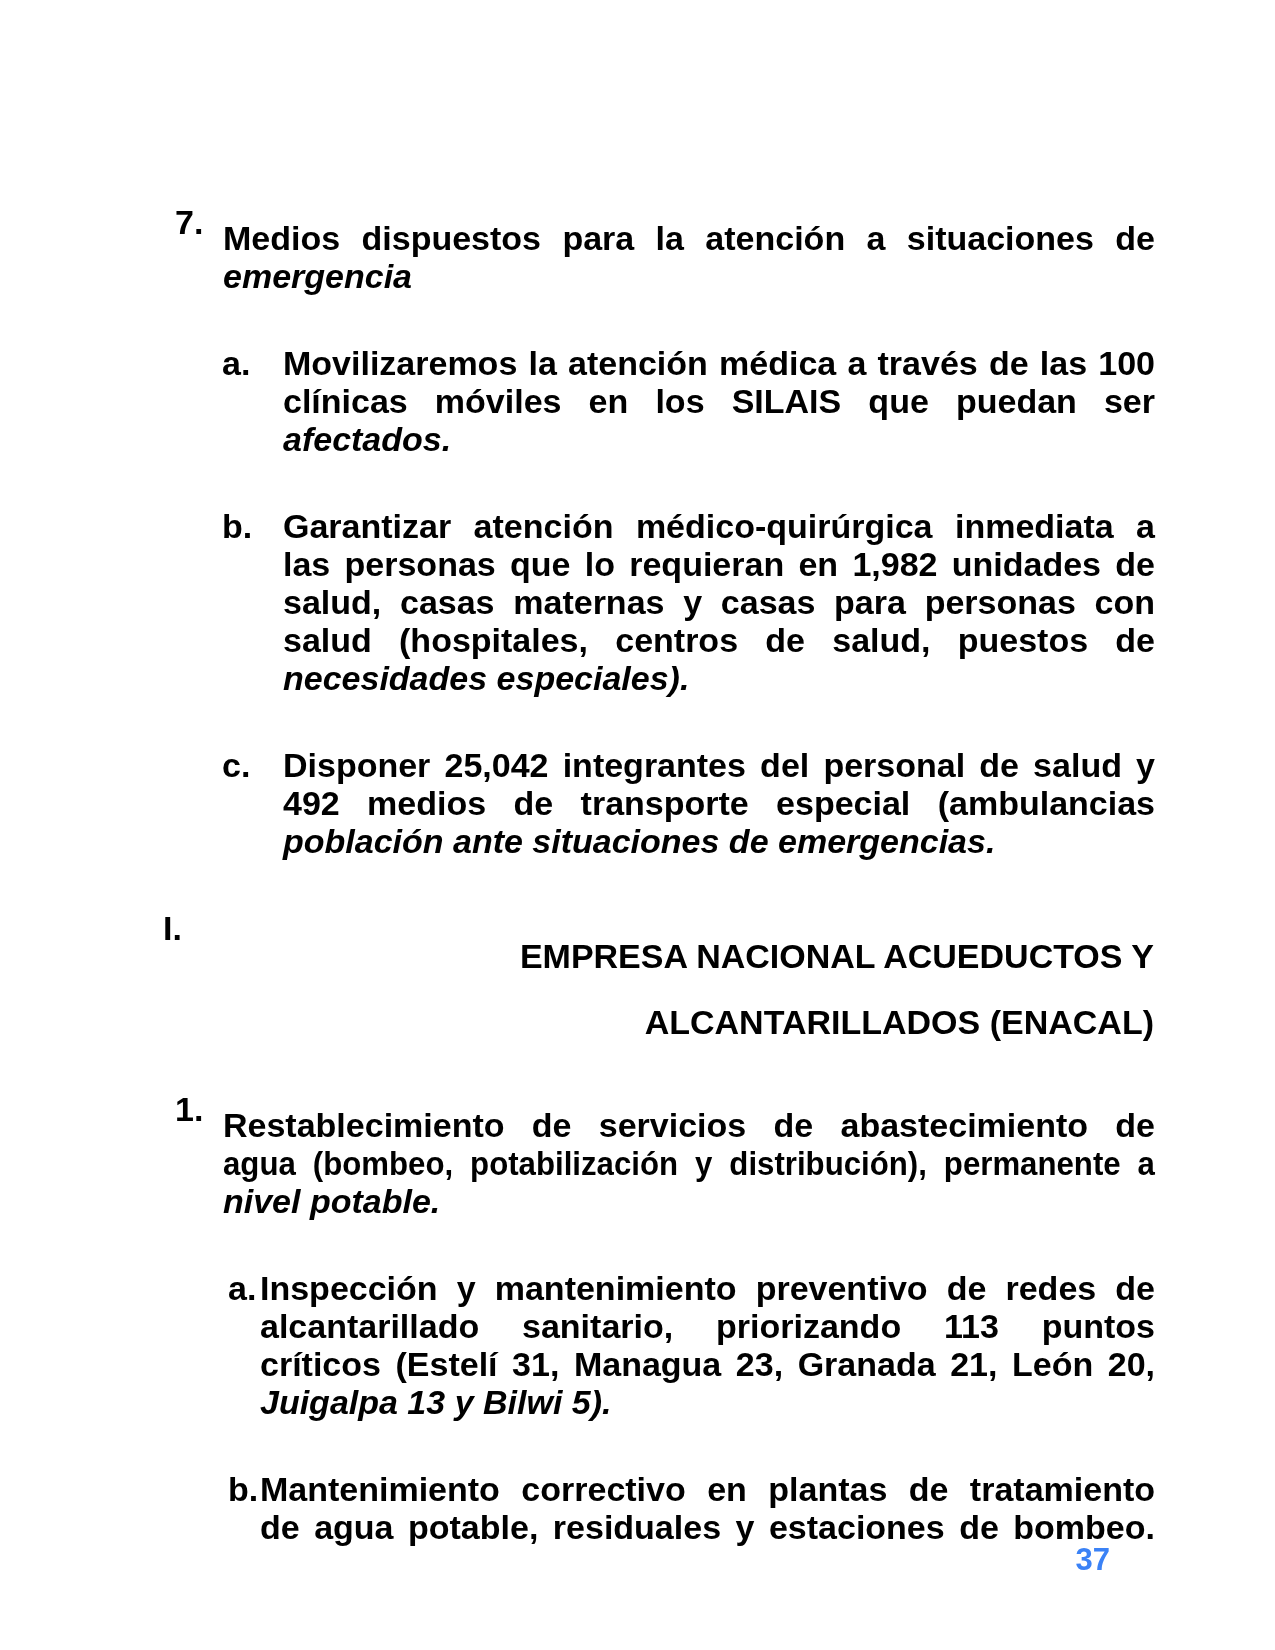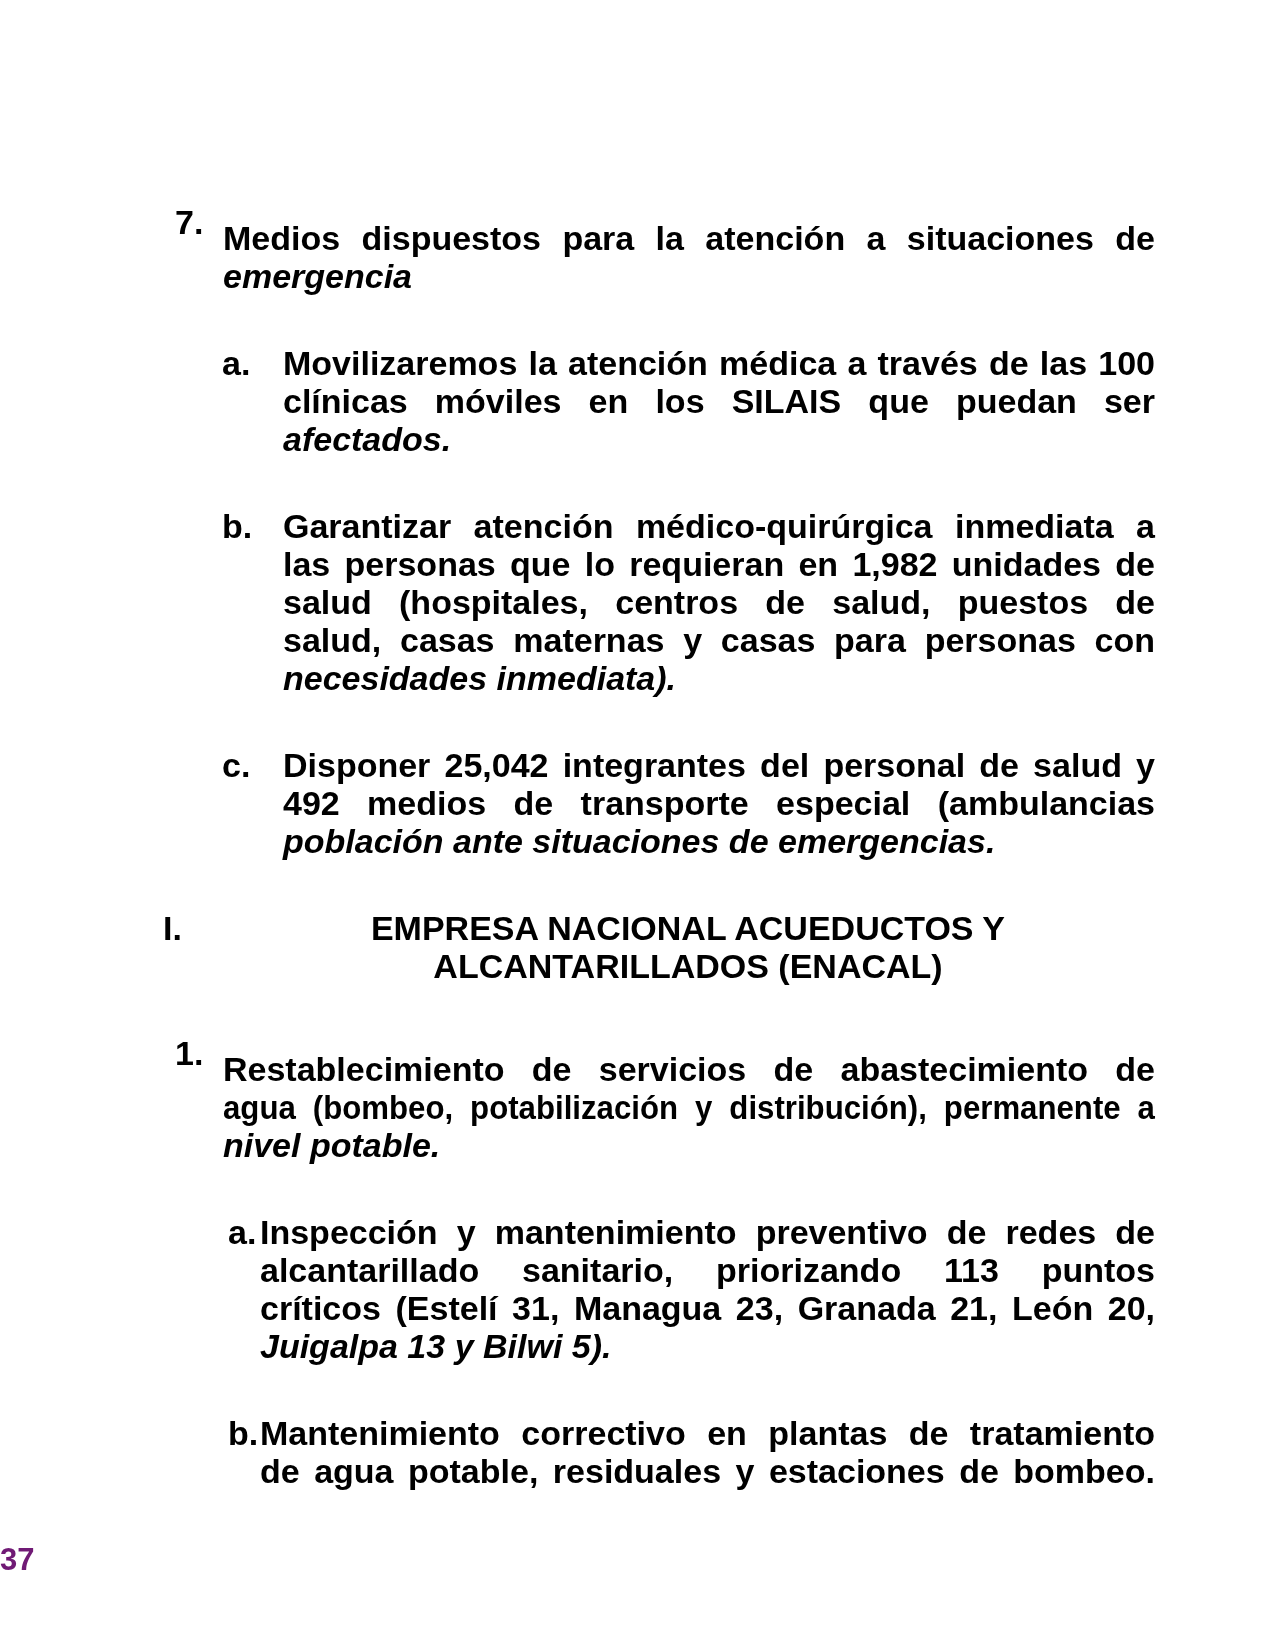--- a/index.html
+++ b/index.html
@@ -41,37 +41,37 @@
 
   .block.sub2    { margin-left: 228px; }
   .block.sub2    .marker { width: 32px; }
   .block.sub2    .body   { width: 895px; }
 
   .marker { flex: none; }
   .body   { flex: none; }
 
   .line { text-align: justify; text-align-last: justify; }
   .line.last-left { text-align-last: left; font-style: italic; }
-  .line.plain { text-align: center; text-align-last: auto; }
+  .line.plain { text-align: right; text-align-last: auto; margin-top: 28px; }
   .line.narrow {
     width: 109%;
     transform: scaleX(0.9174);
     transform-origin: 0 50%;
   }
 
   .footer-page-number {
     position: absolute;
     top: 1543px;
     left: 0;
     width: 1110px;
-    text-align: left;
+    text-align: right;
     font-size: 31px;
     line-height: 34px;
     font-weight: bold;
-    color: #701a75;
+    color: #3b82f6;
   }
 </style>
 </head>
 <body>
 
 <div class="page">
   <div class="content">
       <div class="block item">
         <div class="marker">7.</div>
         <div class="body">
@@ -85,23 +85,23 @@
           <div class="line">Movilizaremos la atención médica a través de las 100</div>
           <div class="line">clínicas móviles en los SILAIS que puedan ser</div>
           <div class="line last-left">afectados.</div>
         </div>
       </div>
       <div class="block sub1">
         <div class="marker">b.</div>
         <div class="body">
           <div class="line">Garantizar atención médico-quirúrgica inmediata a</div>
           <div class="line">las personas que lo requieran en 1,982 unidades de</div>
+          <div class="line">salud, casas maternas y casas para personas con</div>
           <div class="line">salud (hospitales, centros de salud, puestos de</div>
-          <div class="line">salud, casas maternas y casas para personas con</div>
-          <div class="line last-left">necesidades inmediata).</div>
+          <div class="line last-left">necesidades especiales).</div>
         </div>
       </div>
       <div class="block sub1">
         <div class="marker">c.</div>
         <div class="body">
           <div class="line">Disponer 25,042 integrantes del personal de salud y</div>
           <div class="line">492 medios de transporte especial (ambulancias</div>
           <div class="line last-left">población ante situaciones de emergencias.</div>
         </div>
       </div>

